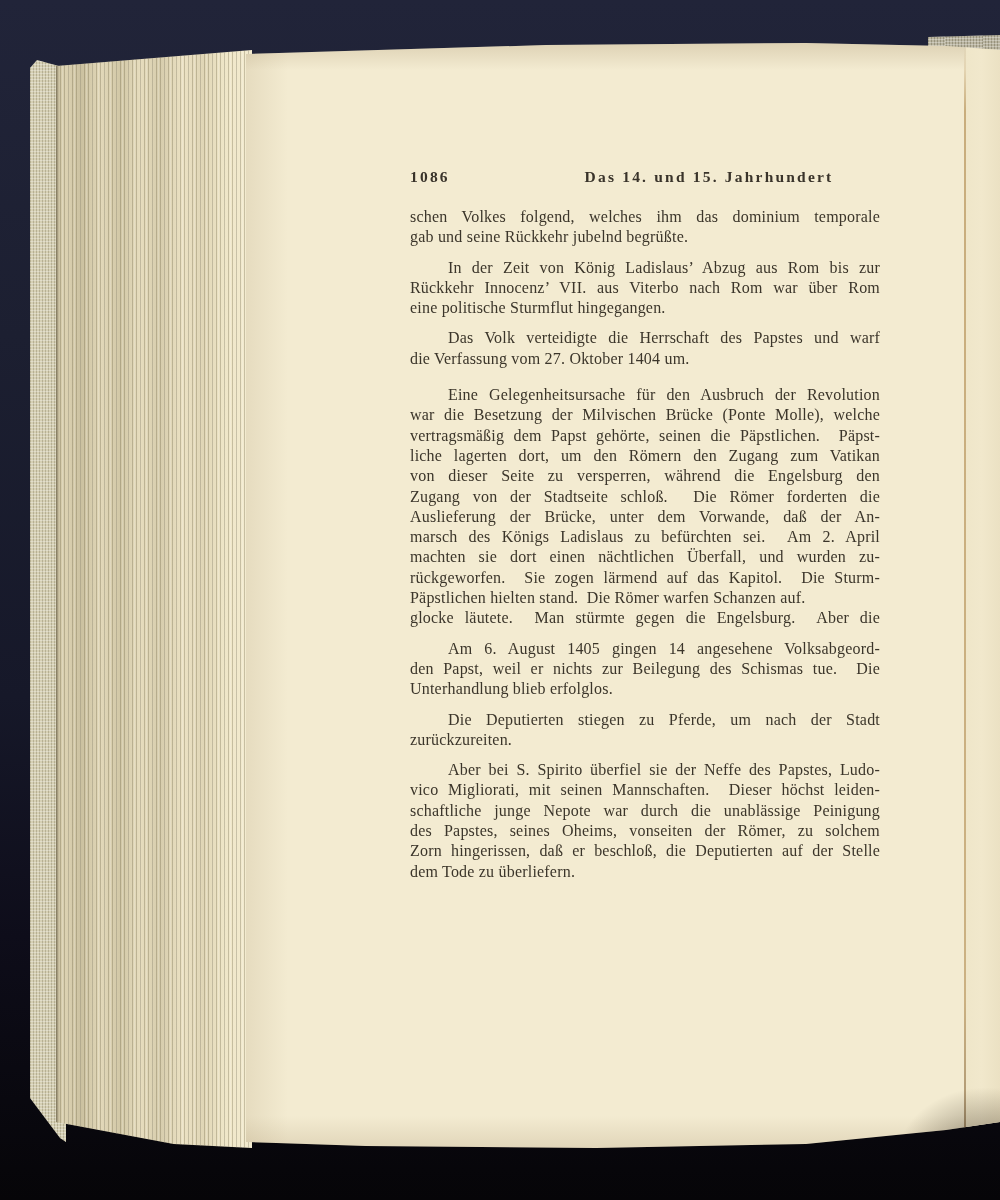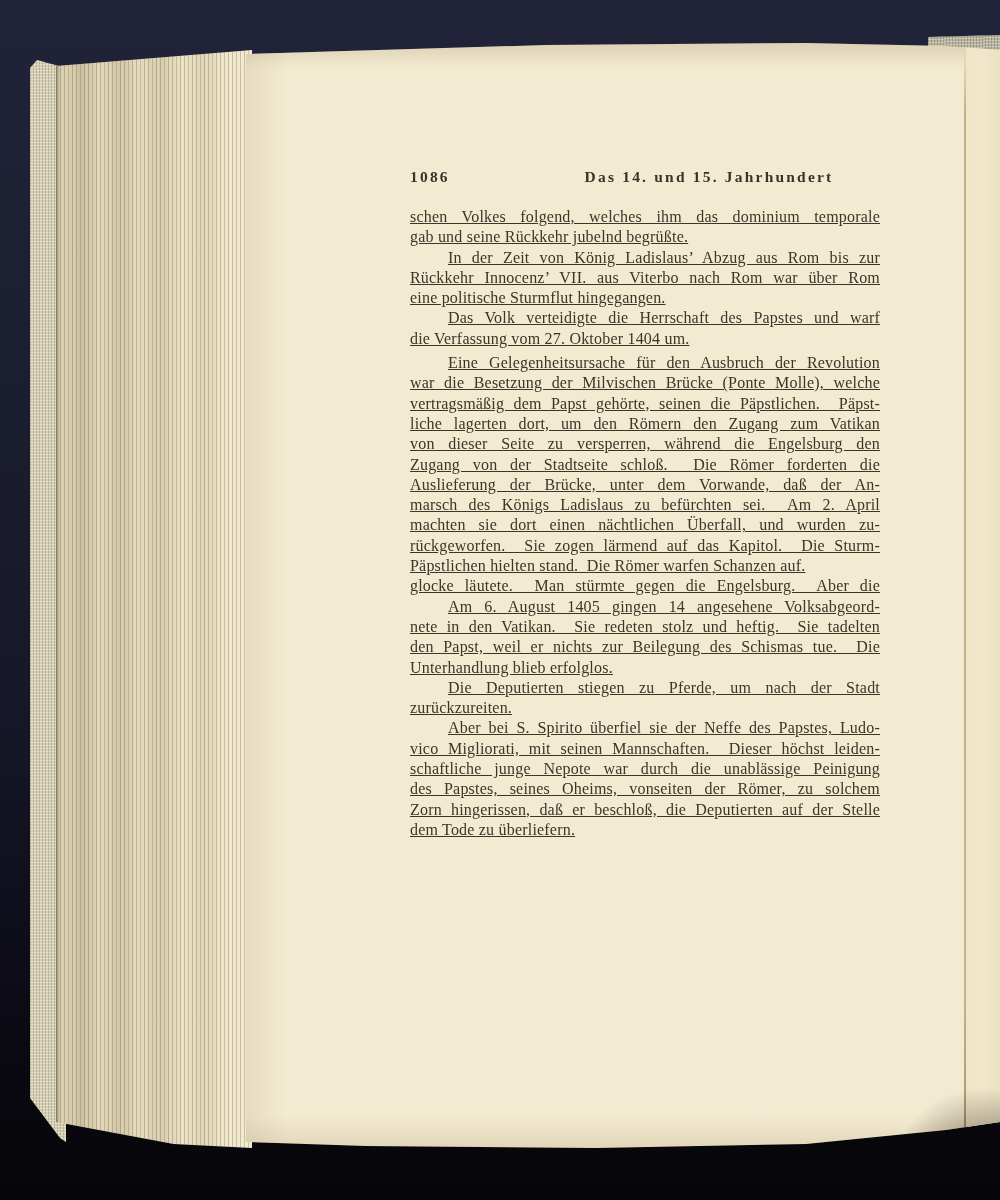--- a/index.html
+++ b/index.html
@@ -69,23 +69,23 @@
   .text-area{
     position:absolute;left:164px;top:127px;width:470px;
     color:#3b352a;font-size:16px;line-height:20.3px;letter-spacing:.2px;
   }
   .header-row{
     position:relative;height:20px;
     font-weight:bold;font-size:15.5px;letter-spacing:2.2px;color:#39332a;
   }
   .pageno{position:absolute;left:0;top:0;}
   .running{position:absolute;left:50%;top:0;white-space:nowrap;transform:translateX(calc(-50% + 47px));margin-left:17px;}
-  .body-text{margin-top:20px;text-decoration:underline;}
-  .para + .para{}
-  .para.sect{margin-top:4px;}
+  .body-text{margin-top:20px;}
+  .para + .para{margin-top:10px;}
+  .para.sect{margin-top:16px;}
   .line{text-align:justify;text-align-last:justify;white-space:pre-wrap;}
   .line.last{text-align-last:left;}
   .line.first{padding-left:38px;}
 </style>
 </head>
 <body>
 
 <div class="book">
   <div class="cover"></div>
   <div class="fan"></div>
@@ -124,21 +124,20 @@
             <div class="line">Zugang von der Stadtseite schloß.  Die Römer forderten die</div>
             <div class="line">Auslieferung der Brücke, unter dem Vorwande, daß der An-</div>
             <div class="line">marsch des Königs Ladislaus zu befürchten sei.  Am 2. April</div>
             <div class="line">machten sie dort einen nächtlichen Überfall, und wurden zu-</div>
             <div class="line">rückgeworfen.  Sie zogen lärmend auf das Kapitol.  Die Sturm-</div>
             <div class="line last">Päpstlichen hielten stand.  Die Römer warfen Schanzen auf.</div>
             <div class="line">glocke läutete.  Man stürmte gegen die Engelsburg.  Aber die</div>
           </div>
           <div class="para">
             <div class="line first">Am 6. August 1405 gingen 14 angesehene Volksabgeord-</div>
-            <div class="line">nete in den Vatikan.  Sie redeten stolz und heftig.  Sie tadelten</div>
             <div class="line">den Papst, weil er nichts zur Beilegung des Schismas tue.  Die</div>
             <div class="line last">Unterhandlung blieb erfolglos.</div>
           </div>
           <div class="para">
             <div class="line first">Die Deputierten stiegen zu Pferde, um nach der Stadt</div>
             <div class="line last">zurückzureiten.</div>
           </div>
           <div class="para">
             <div class="line first">Aber bei S. Spirito überfiel sie der Neffe des Papstes, Ludo-</div>
             <div class="line">vico Migliorati, mit seinen Mannschaften.  Dieser höchst leiden-</div>

